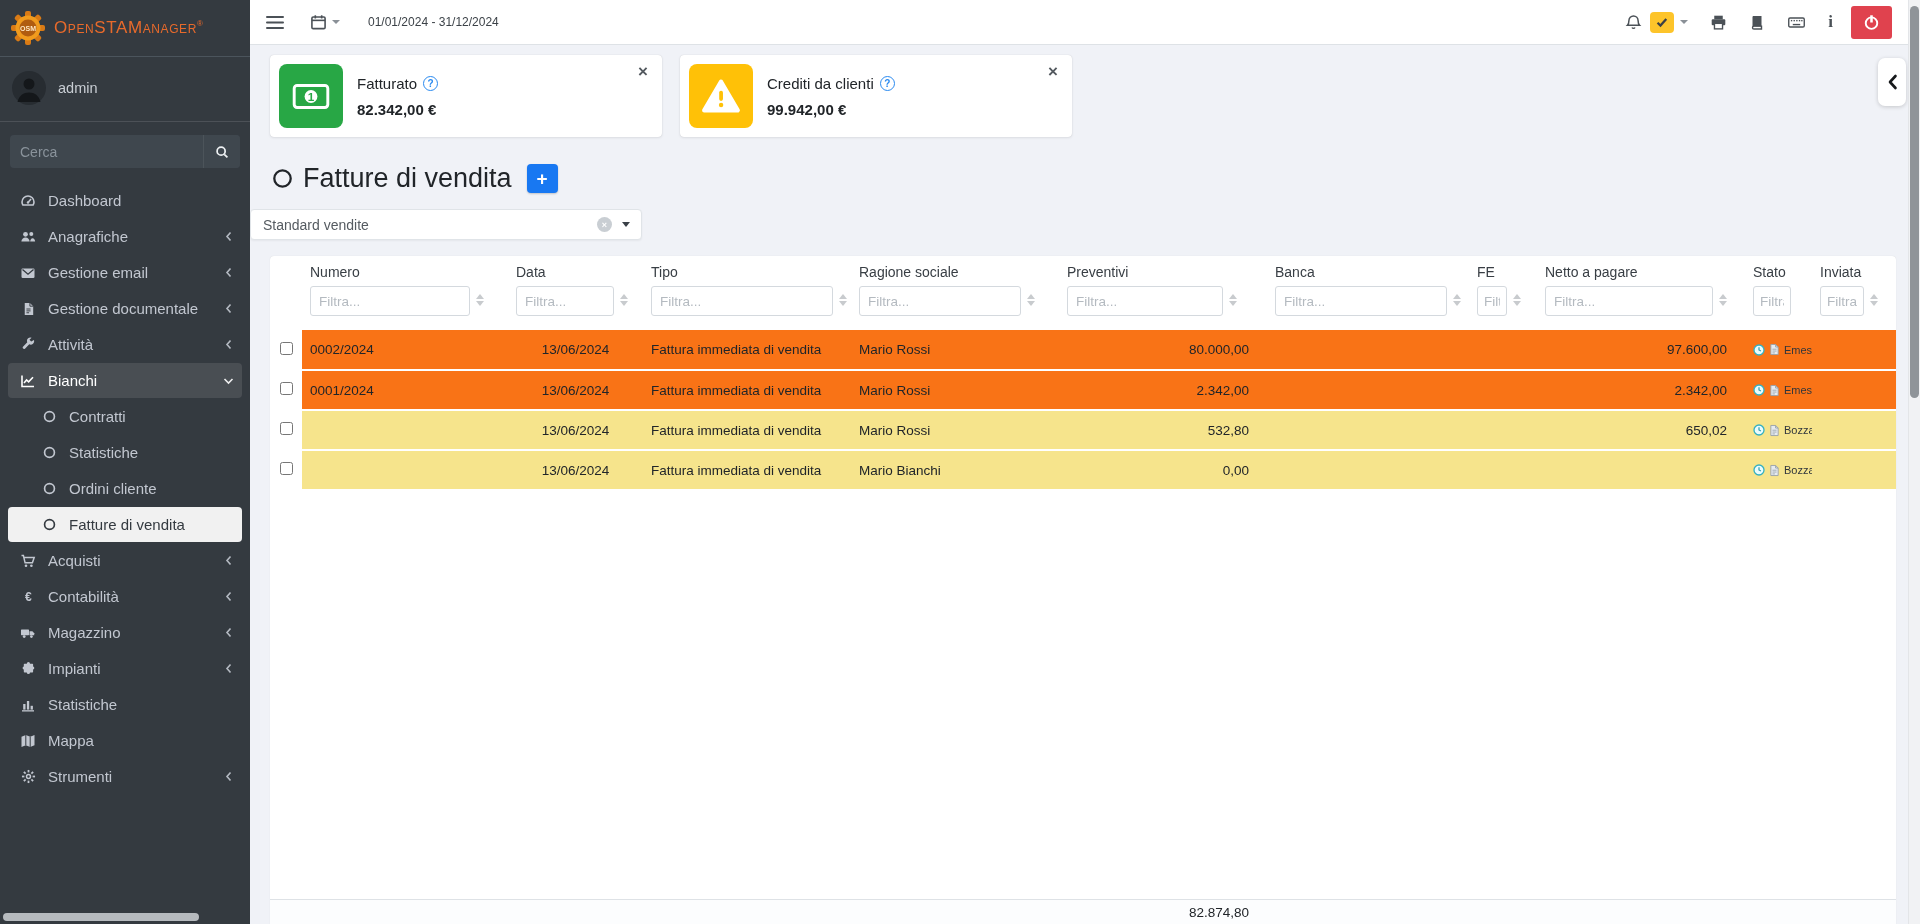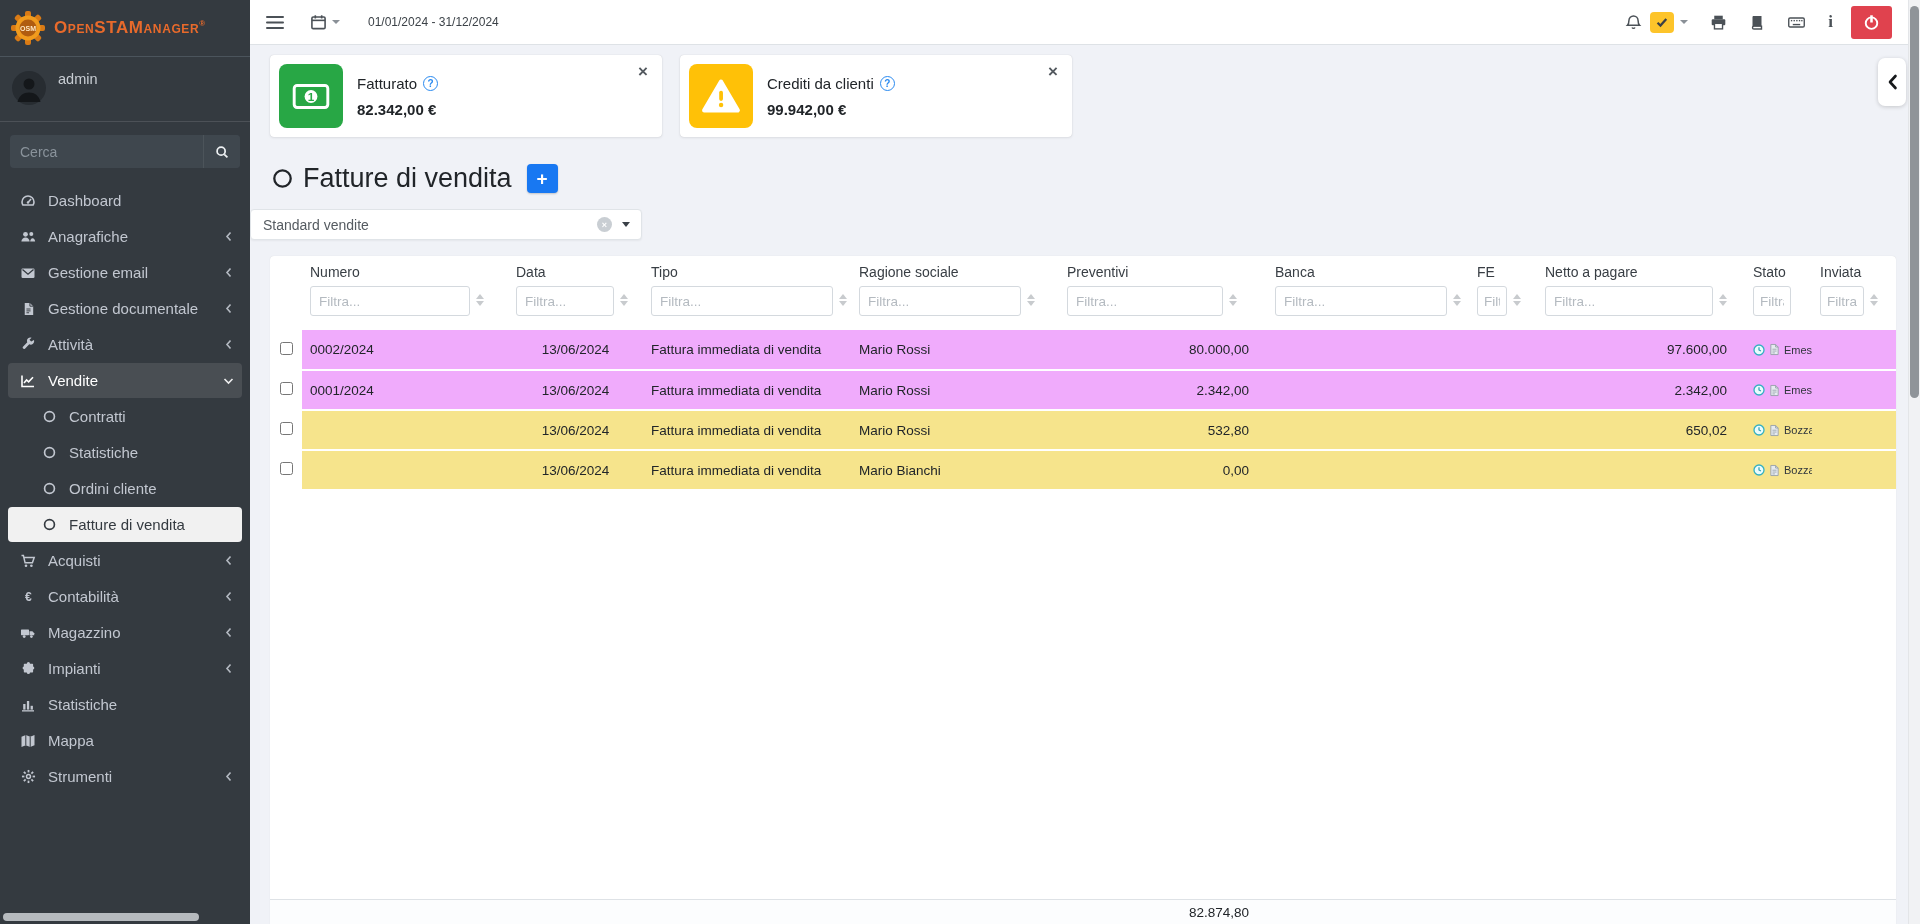--- a/index.html
+++ b/index.html
@@ -2,23 +2,23 @@
 <html><head>
 <meta charset="utf-8">
 <style>
   * { box-sizing: border-box; margin: 0; padding: 0; }
   body { font-family: "Liberation Sans", sans-serif; background:#888; }
   .screen { position:relative; width:1920px; height:924px; background:#f0f2f7; overflow:hidden; }
 
   
   .sidebar { position:absolute; left:0; top:0; width:250px; height:100%; background:#343a40; color:#c2c7d0; }
   .brand { height:57px; display:flex; align-items:center; padding:0 10px; border-bottom:1px solid #4b545c; }
-  .brand-text { font-size:17px; font-weight:bold; font-variant:small-caps; letter-spacing:.6px; color:#e86a2b; margin-left:8px; white-space:nowrap; }
+  .brand-text { font-size:17px; font-weight:normal; font-variant:small-caps; letter-spacing:.6px; color:#e86a2b; margin-left:8px; white-space:nowrap; }
   .brand-text sup { font-size:8px; }
-  .user { display:flex; gap:12px; padding:14px 12px 16px; border-bottom:1px solid rgba(255,255,255,.12); }
+  .user { display:flex; align-items:center; gap:12px; padding:14px 12px 16px; border-bottom:1px solid rgba(255,255,255,.12); }
   .user-name { font-size:14.5px; color:#c8cdd3; }
   .search { margin:13px 10px 10px; display:flex; background:#3f474e; border-radius:4px; height:33px; overflow:hidden; }
   .search input { flex:1; background:transparent; border:none; outline:none; color:#c2c7d0; font-size:14px; padding:0 10px; min-width:0; }
   .search input::placeholder { color:#8a939b; }
   .search button { width:37px; background:#3f474e; border:none; color:#eef1f3; display:flex; align-items:center; justify-content:center; border-left:1px solid rgba(255,255,255,.07); cursor:pointer; }
   .nav { padding-top:4px; }
   .nav-item { display:flex; align-items:center; height:35px; margin:1px 8px; padding:0 8px 0 7px; border-radius:4px; color:#c2c7d0; font-size:15px; cursor:pointer; }
   .nav-item.open { background:#494e53; color:#fff; }
   .nav-item.active { background:#f1f1f1; color:#343a40; }
   .nicon { width:26px; display:flex; justify-content:center; margin-right:7px; flex:none; }
@@ -68,21 +68,21 @@
   .filter { height:30px; border:1px solid #d4d9de; border-radius:3px; padding:0 8px; font-size:13.5px; color:#495057; background:#fff; min-width:0; outline:none; }
   .filter::placeholder { color:#b4bac0; }
   th.c2 .filter{width:160px} th.c3 .filter{width:98px} th.c4 .filter{width:196px} th.c5 .filter{width:162px}
   th.c6 .filter{width:156px} th.c7 .filter{width:172px} th.c8 .filter{width:30px; padding:0 6px;}
   th.c9 .filter{width:168px} th.c10 .filter{width:38px; padding:0 6px;} th.c11 .filter{width:44px; padding:0 6px;}
   .sorter { margin:8px 0 0 6px; display:flex; flex-direction:column; gap:2px; cursor:pointer; }
   .sorter .up { width:0; height:0; border-left:4px solid transparent; border-right:4px solid transparent; border-bottom:5px solid #c8cbce; }
   .sorter .dn { width:0; height:0; border-left:4px solid transparent; border-right:4px solid transparent; border-top:5px solid #c8cbce; }
 
   tr.datarow td { height:40px; padding:0 8px; font-size:13.5px; color:#212529; border-bottom:2px solid rgba(255,255,255,.9); overflow:hidden; white-space:nowrap; }
-  tr[data-color="cyan"] td { background:#f0abfc; }
+  tr[data-color="cyan"] td { background:#f97316; }
   tr[data-color="yellow"] td { background:#f6e48c; }
   tr.datarow td.cb { background:#fff; text-align:center; padding:0; }
   td.num { text-align:right; padding-right:18px !important; }
   td.ctr { text-align:center; }
   .stato { display:flex; align-items:center; gap:4px; font-size:11px; color:#30363c; }
   [data-status="Emessa"] .file-icon { display:none; }
   [data-status="Bozza"] .clock-icon { display:none; }
   .rowcheck { width:13px; height:13px; cursor:pointer; }
 
   .spacer { flex:1; background:#fff; }
@@ -215,21 +215,21 @@
           </span>
       </a>
 
       <a class="nav-item open">
         <span class="nicon">
           <svg width="16" height="16" viewBox="0 0 16 16" fill="none" stroke="currentColor" stroke-width="1.6">
               <path d="M2 2.5v11h12"></path>
               <path d="M4 10l2.6-3 2 1.8L13 4.2"></path>
             </svg>
         </span>
-        <span>Vendite</span>
+        <span>Bianchi</span>
         <span class="chev">
             <svg width="11" height="10" viewBox="0 0 11 10" fill="none" stroke="currentColor" stroke-width="1.6">
               <path d="M1.5 3 5.5 7l4-4"></path>
             </svg>
           </span>
       </a>
 
       <div class="sub">
         <a class="nav-item">
           <span class="nicon">

